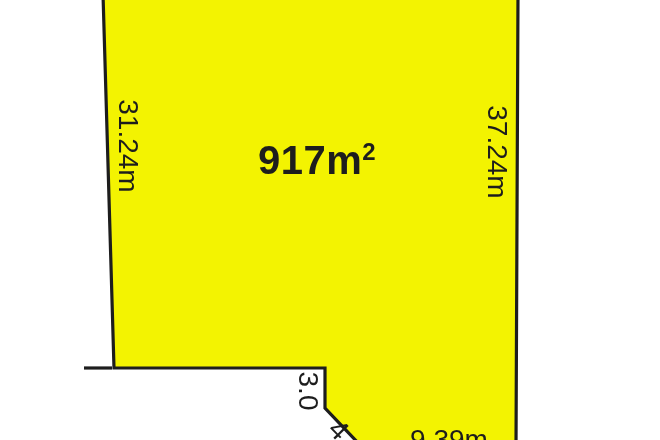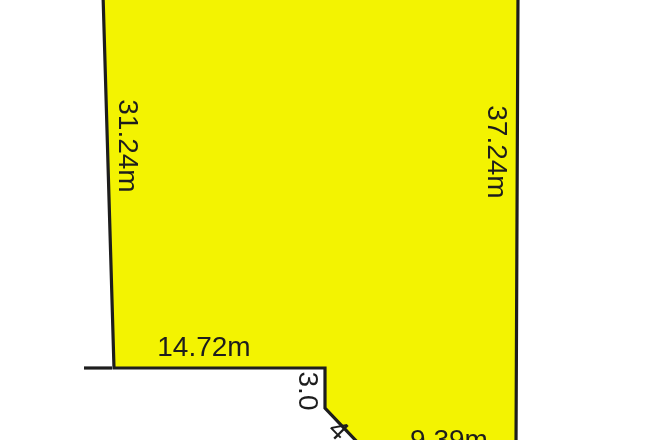--- a/index.html
+++ b/index.html
@@ -56,22 +56,22 @@
 
     <polygon class="lot-outline" points="103,-6 518,-6 516,446 361,446 325,408 325,368 114,368" fill="#f3f301" stroke="#1d1d1d"></polygon>
 
     <line x1="84" y1="368" x2="112" y2="368" stroke-width="3.2" stroke="#1d1d1d"></line>
   </svg>
 
   <div class="lbl rot90" style="left:128px; top:146px;">31.24m</div>
 
   <div class="lbl rot90" style="left:497px; top:152px;">37.24m</div>
 
+  <div class="area-label" style="left:317px; top:160px;"><span>917m</span><span class="sup">2</span></div>
 
-  <div class="lbl" style="left:204px; top:347px;">14.72m</div>
 
   <div class="lbl rot90" style="left:308px; top:391px;">3.0</div>
 
   <div class="lbl rot45" style="left:341px; top:433px;">4.</div>
 
   <div class="lbl" style="left:449px; top:440px;">9.39m</div>
 
 </div>
 
 </body></html>

